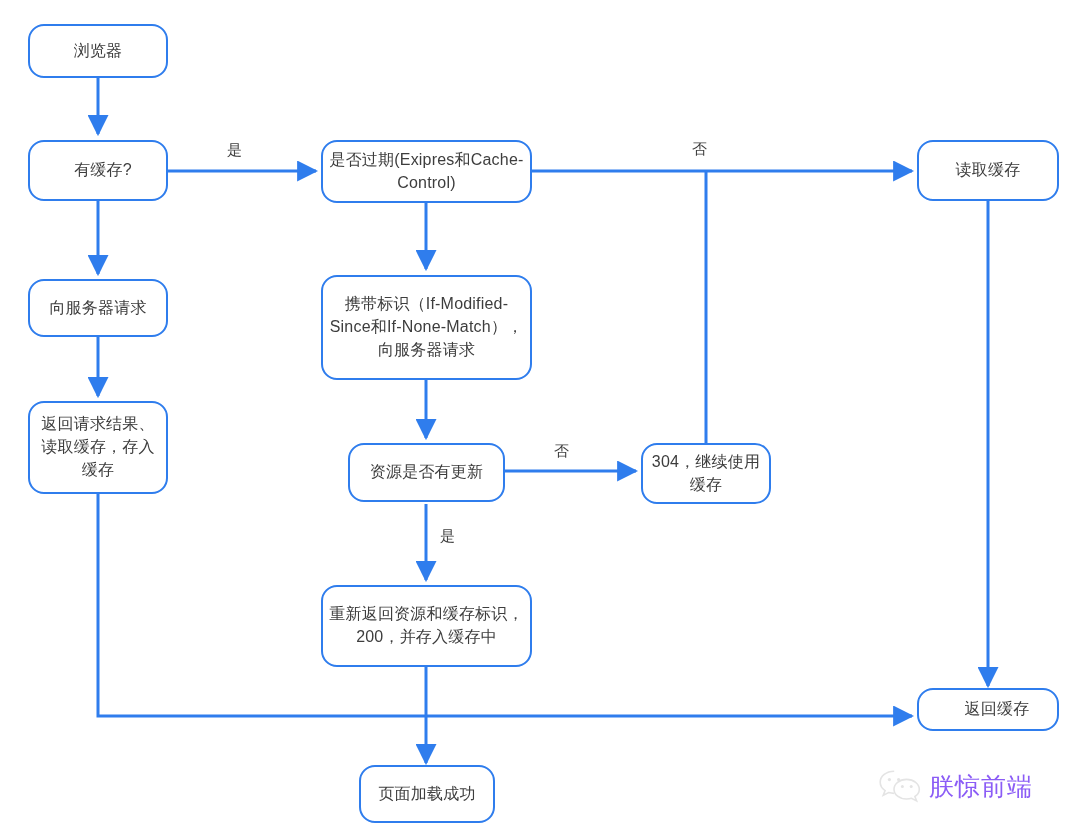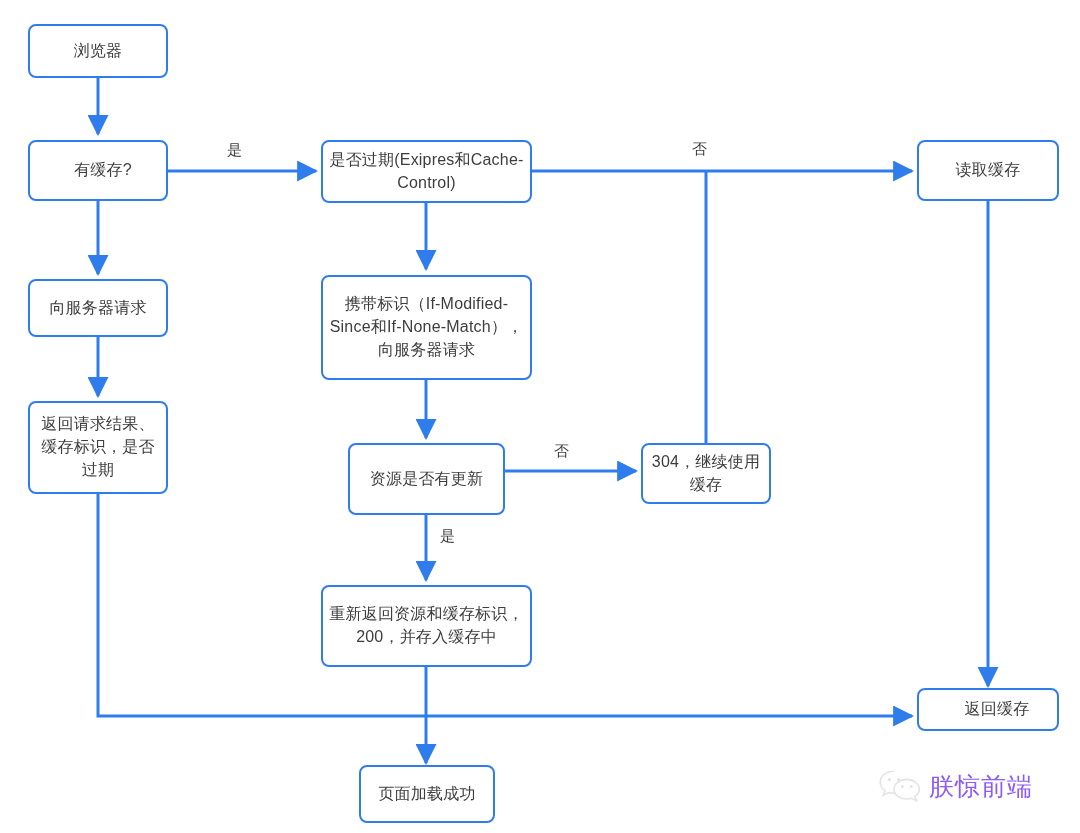--- a/index.html
+++ b/index.html
@@ -18,21 +18,21 @@
     position: absolute;
     top: 0;
     left: 0;
     width: 1080px;
     height: 833px;
   }
   .node-box {
     position: absolute;
     box-sizing: border-box;
     border: 2px solid #2f7ded;
-    border-radius: 8px;
+    border-radius: 16px;
     background: #ffffff;
     display: flex;
     align-items: center;
     justify-content: center;
     text-align: center;
     color: #3d3d3d;
     font-size: 16px;
     line-height: 1.42;
     padding: 2px 6px;
     letter-spacing: 0.2px;
@@ -116,24 +116,24 @@
 
 <div class="node-box" style="left:28px; top:279px; width:140px; height:58px;">
   <span>向服务器请求</span>
 </div>
 
 <div class="node-box" style="left:321px; top:275px; width:211px; height:105px;">
   <span>携带标识（If-Modified-Since和If-None-Match），向服务器请求</span>
 </div>
 
 <div class="node-box" style="left:28px; top:401px; width:140px; height:93px;">
-  <span>返回请求结果、缓存标识，是否过期</span>
+  <span>返回请求结果、读取缓存，存入缓存</span>
 </div>
 
-<div class="node-box" style="left:348px; top:443px; width:157px; height:72px;">
+<div class="node-box" style="left:348px; top:443px; width:157px; height:59px;">
   <span>资源是否有更新</span>
 </div>
 
 <div class="node-box" style="left:641px; top:443px; width:130px; height:61px;">
   <span>304，继续使用缓存</span>
 </div>
 
 <div class="node-box" style="left:321px; top:585px; width:211px; height:82px;">
   <span>重新返回资源和缓存标识，200，并存入缓存中</span>
 </div>

